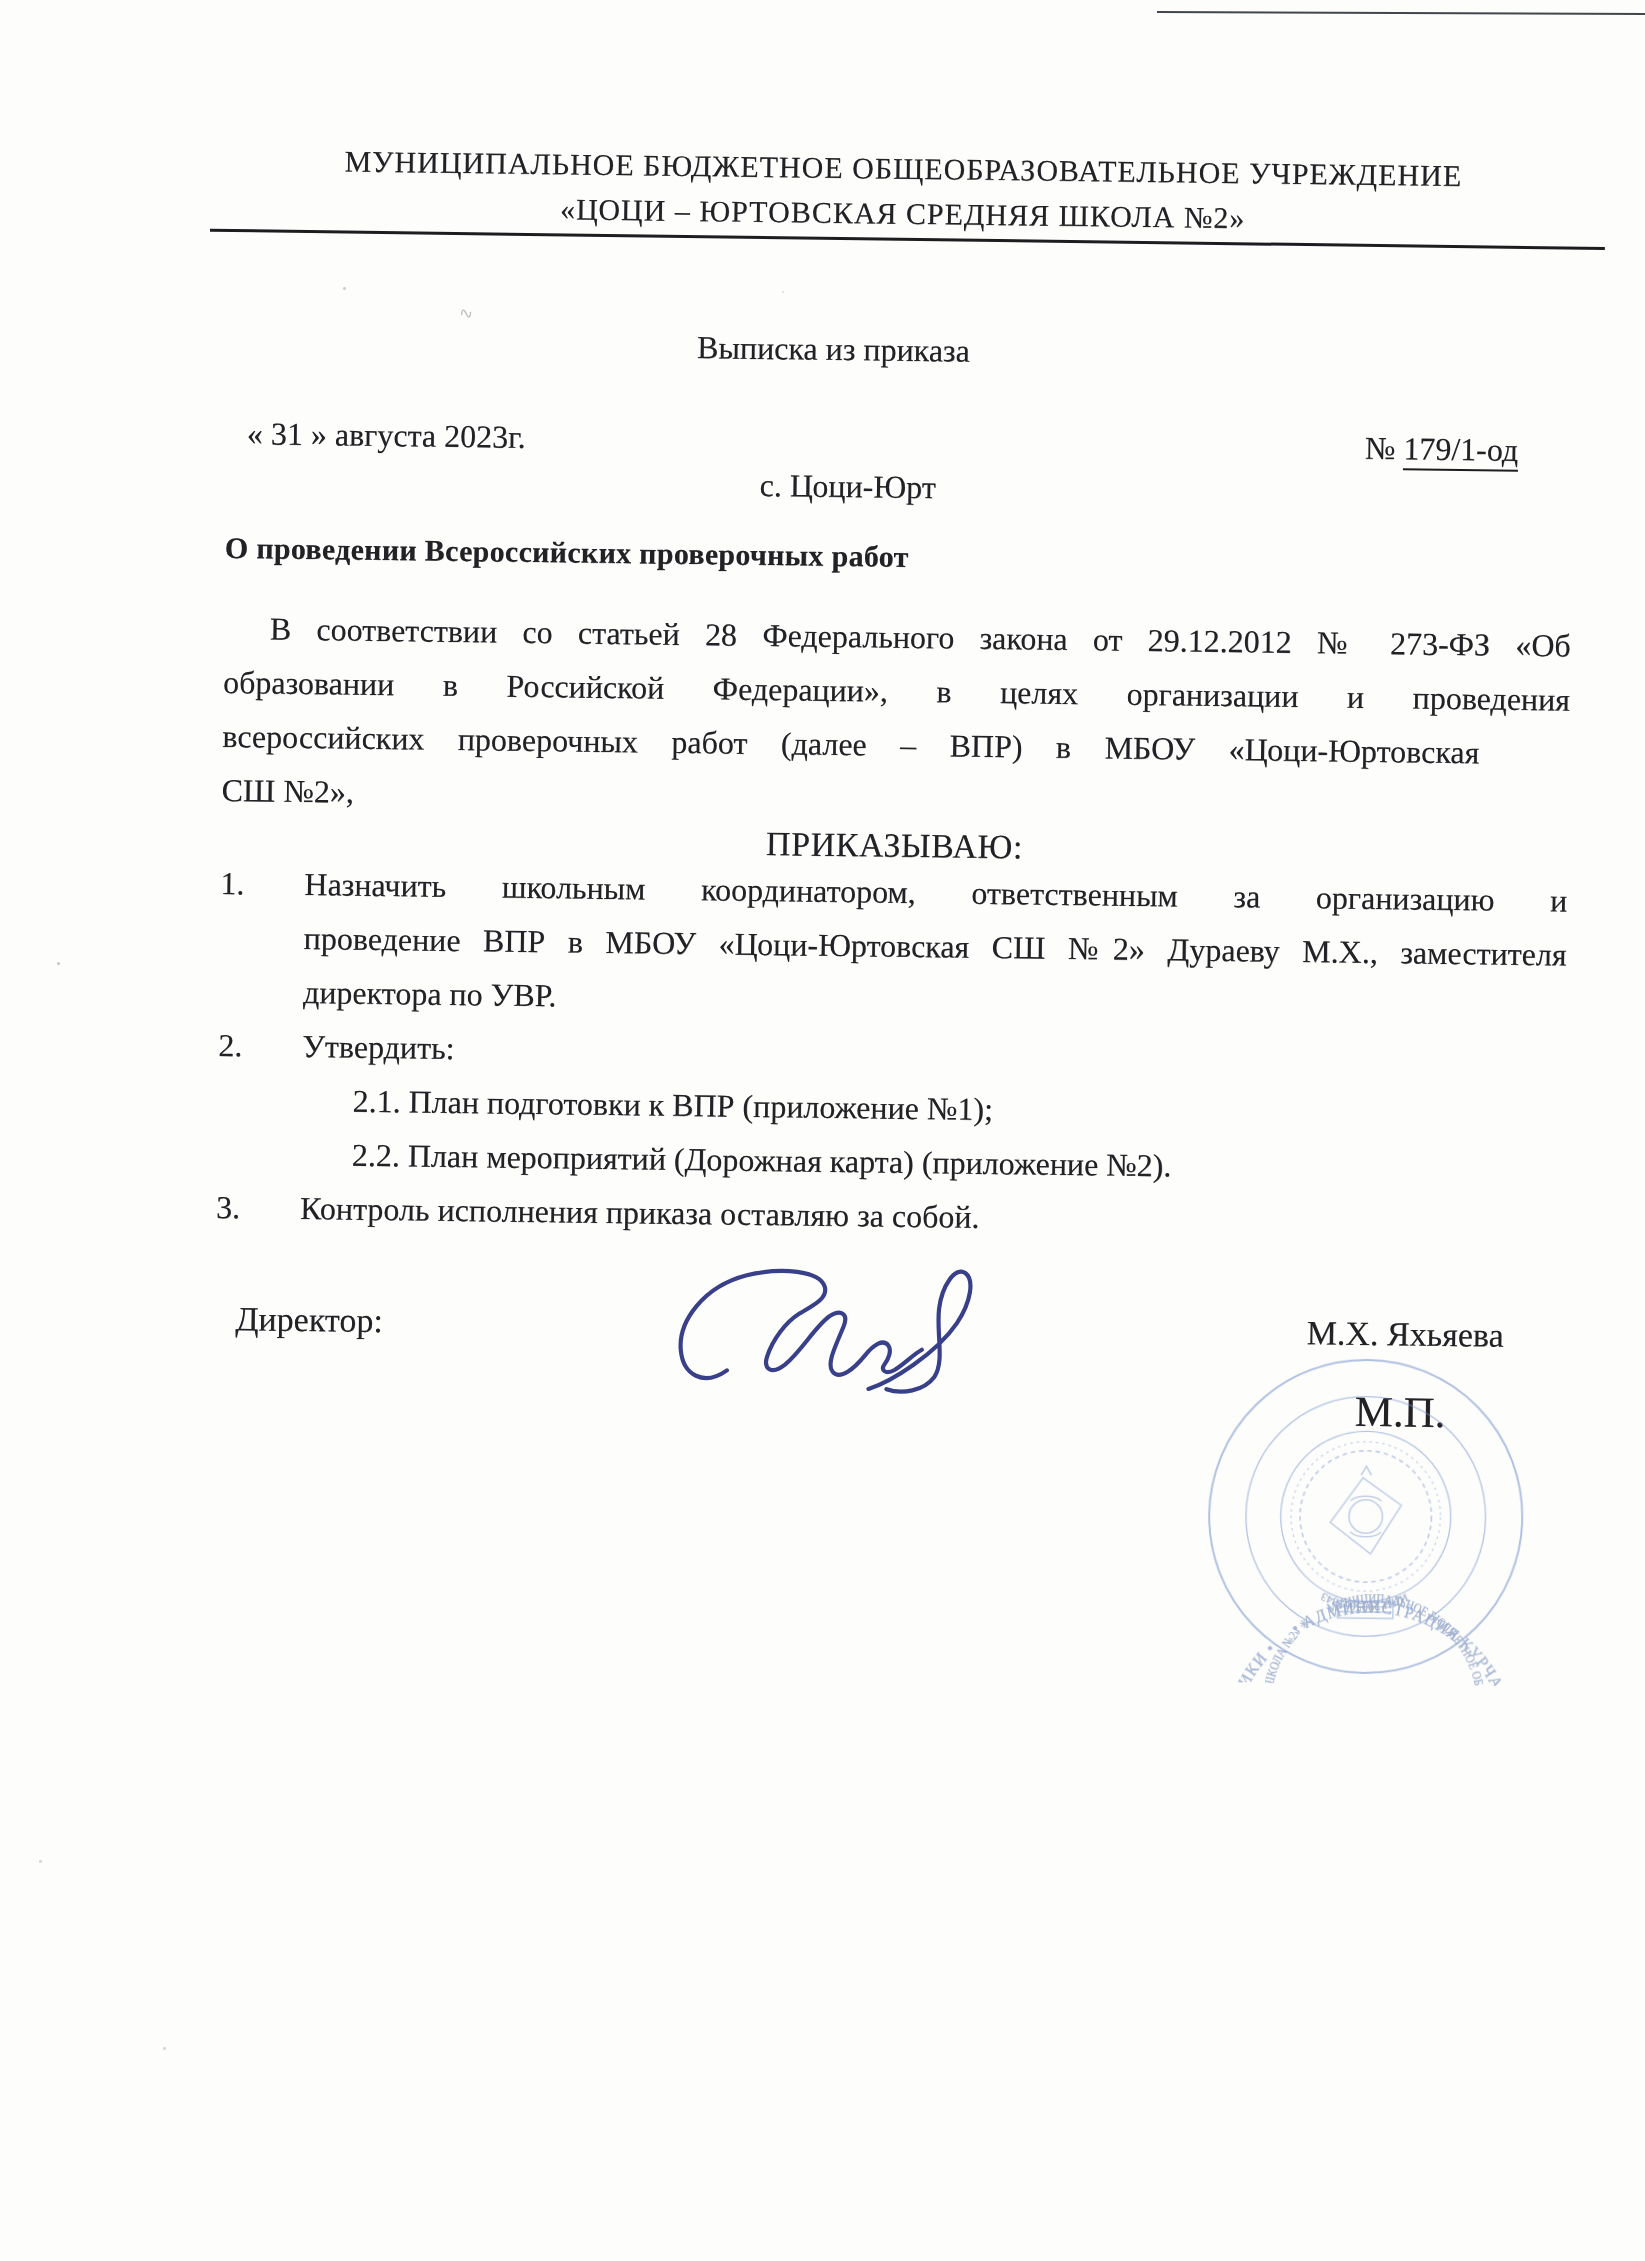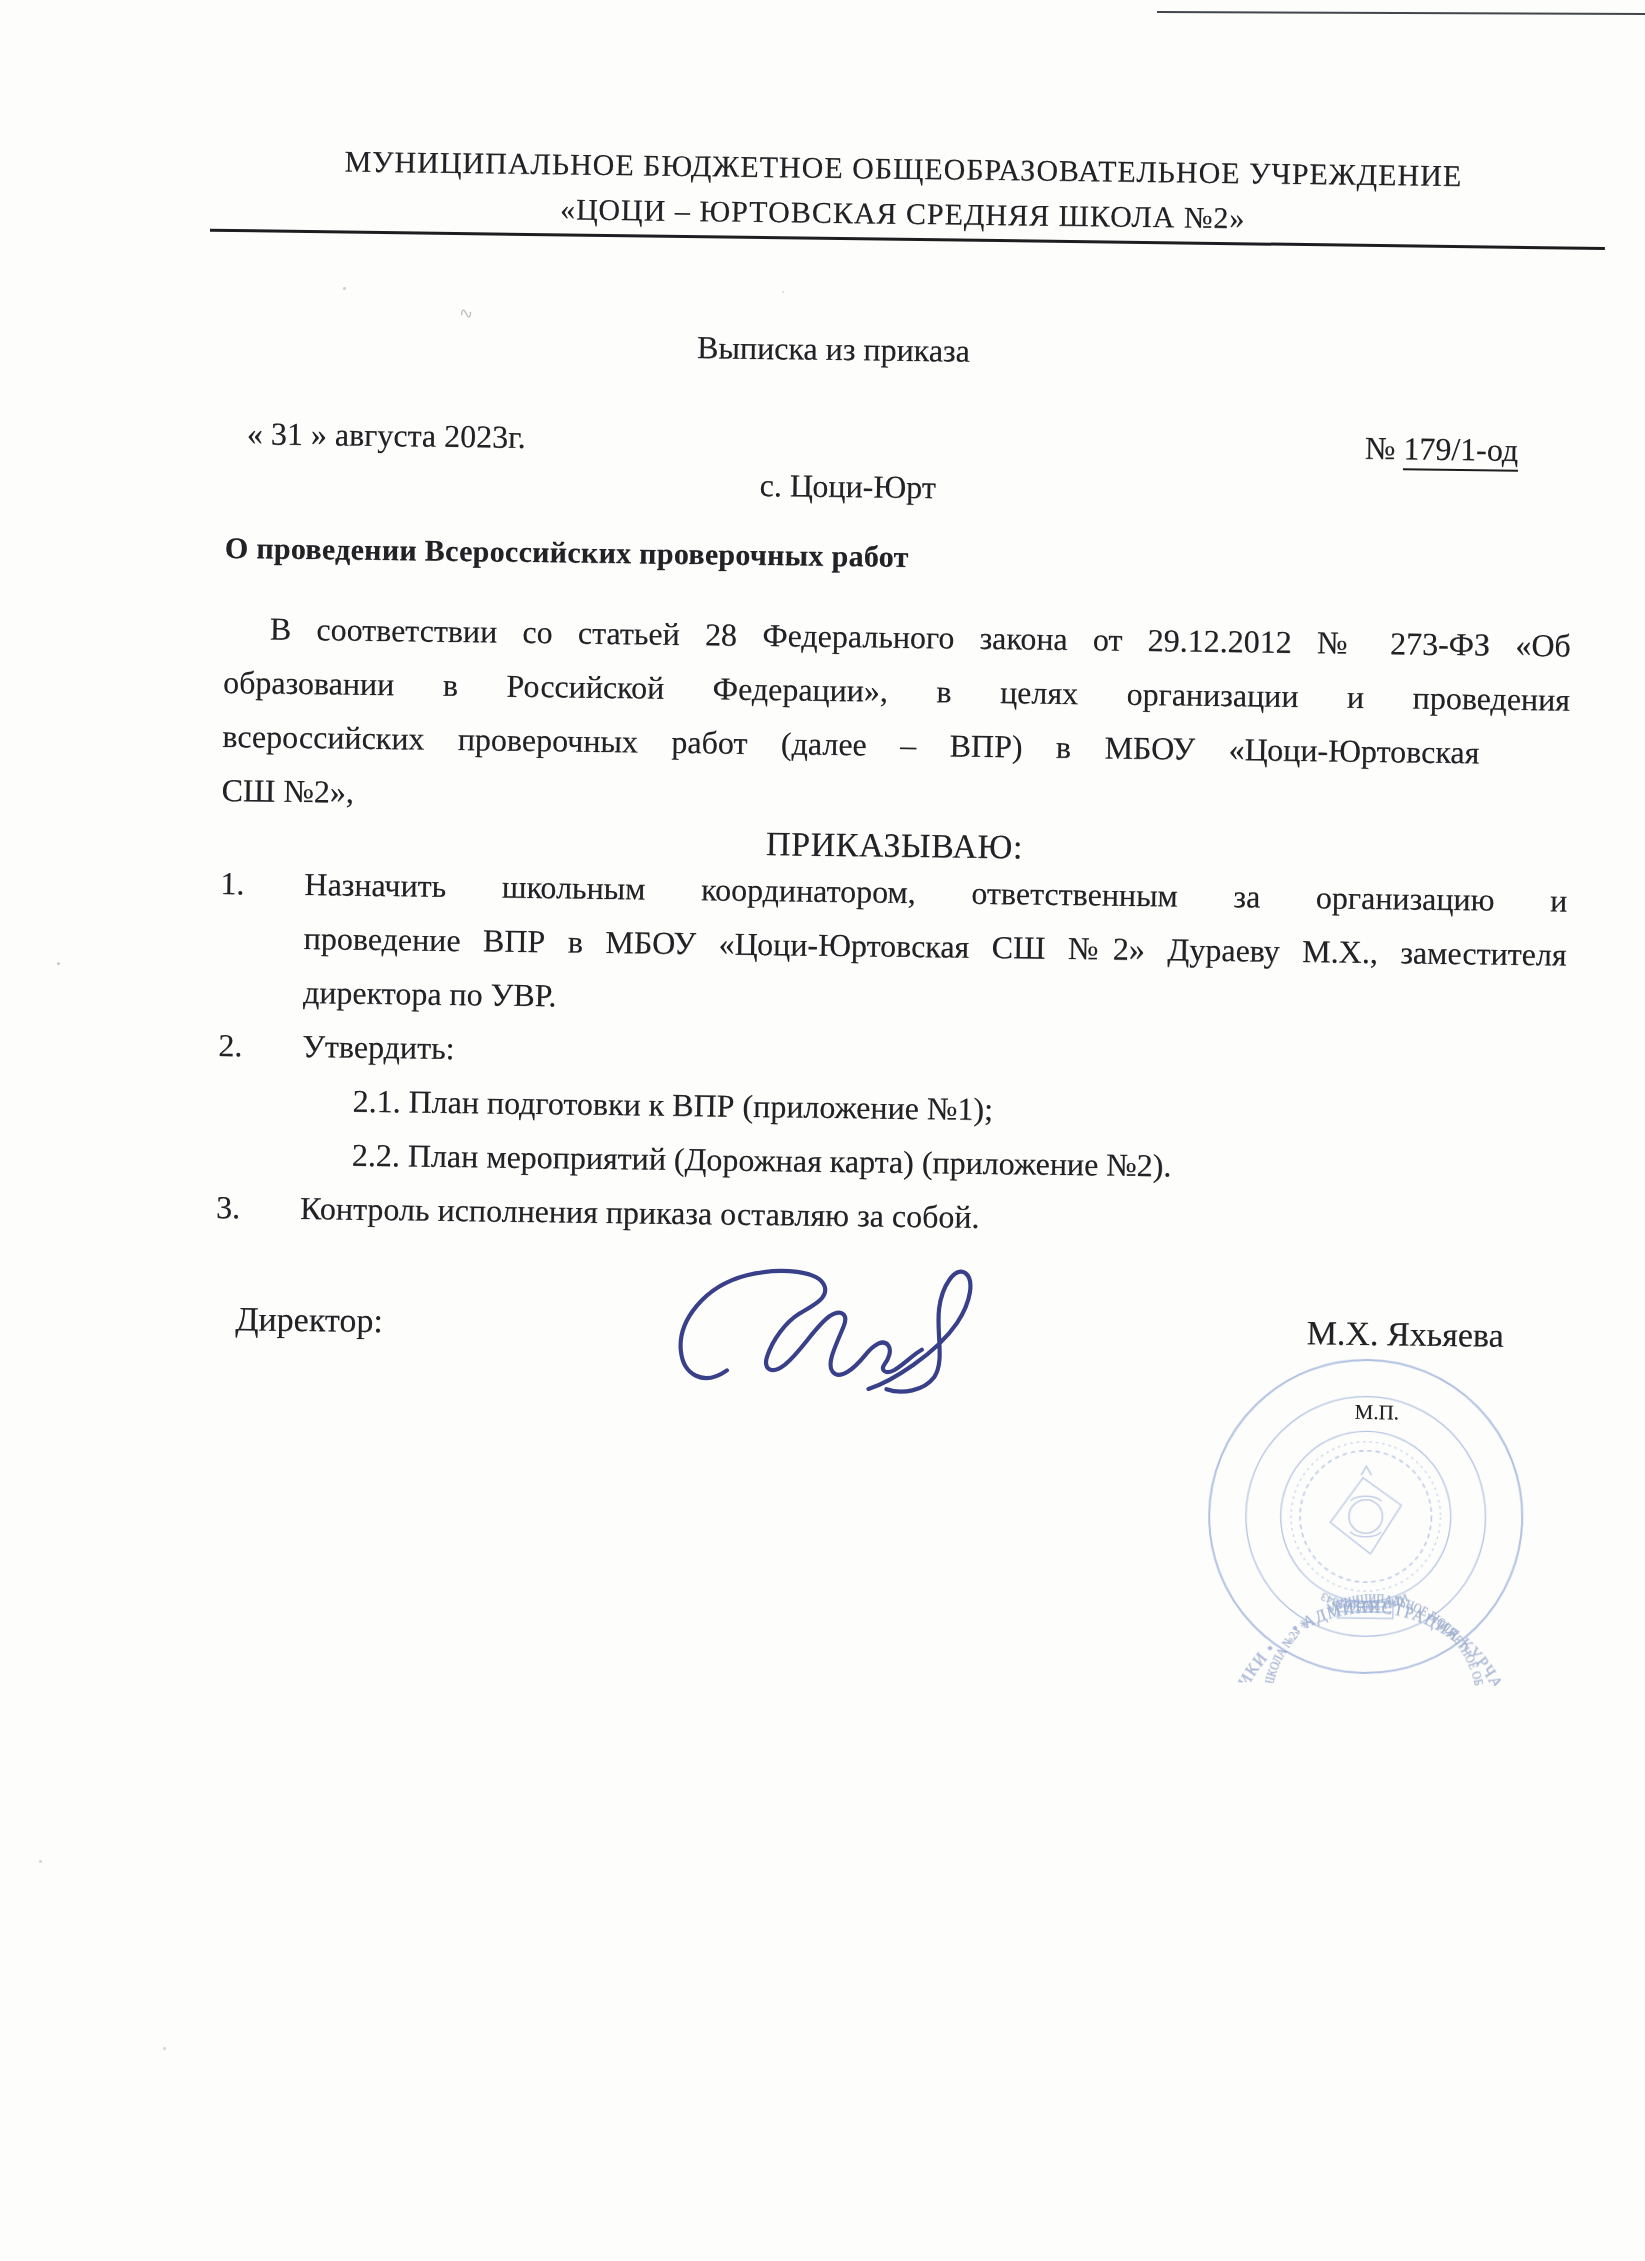--- a/index.html
+++ b/index.html
@@ -31,21 +31,21 @@
   .order-word { font-size:34px; line-height:39px; text-align:center; letter-spacing:0.6px; }
   .items { font-size:32px; }
   .item { display:flex; line-height:54px; }
   .item .num { width:84px; flex:0 0 84px; }
   .item .itext { flex:1 1 auto; }
   .subitem { padding-left:135px; line-height:54px; }
   .sig-row { margin-top:62px; display:flex; justify-content:space-between; font-size:34px; line-height:45px; }
   .sig-role { padding-left:20.6px; }
   .sig-name { padding-right:58px; }
   .signature-svg { position:absolute; left:451px; top:1254px; }
-  .seal-mark { position:absolute; left:1141px; top:1379px; font-size:21px; line-height:36px; }
+  .seal-mark { position:absolute; left:1141px; top:1379px; font-size:43px; line-height:36px; }
   .stamp { position:absolute; left:986px; top:1334px; width:335px; height:335px; opacity:0.8; filter:blur(0.4px); }
   .stamp text { font-family:"Liberation Serif", serif; }
   .scan-line { position:absolute; top:12.2px; left:1157px; width:490px; height:1.9px; background:#43474b; transform:rotate(0.25deg); }
   .speck { position:absolute; border-radius:50%; background:#8f8f8f; }
   .squiggle { position:absolute; left:459px; top:303px; color:#8a8a90; font-size:17px; opacity:0.55; transform:rotate(-12deg); }
 </style>
 </head>
 <body>
 
 <div class="sheet">

